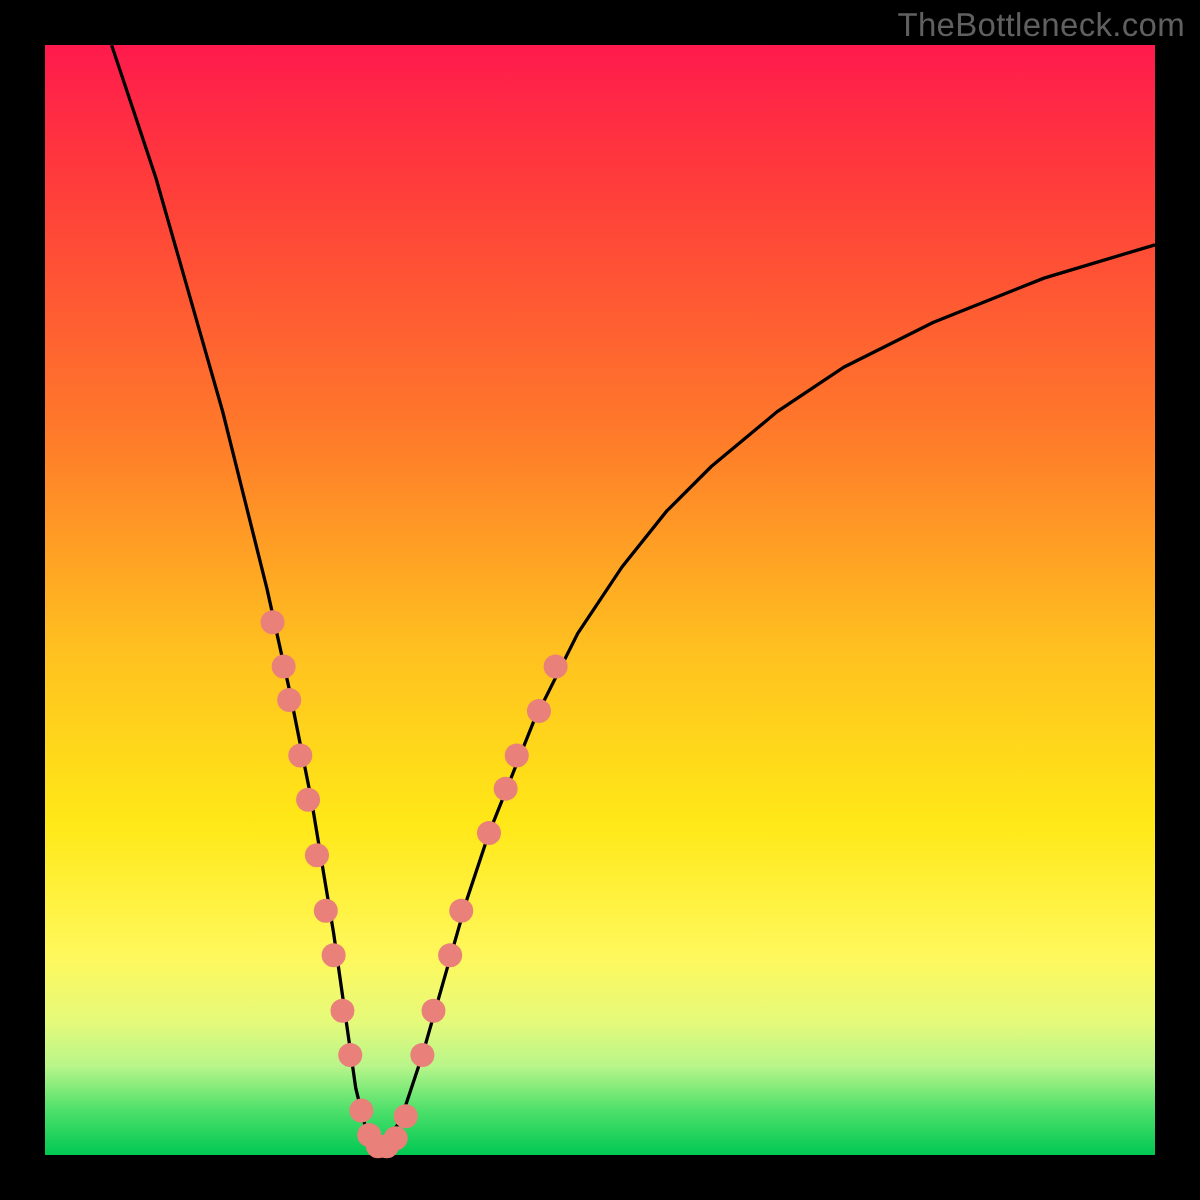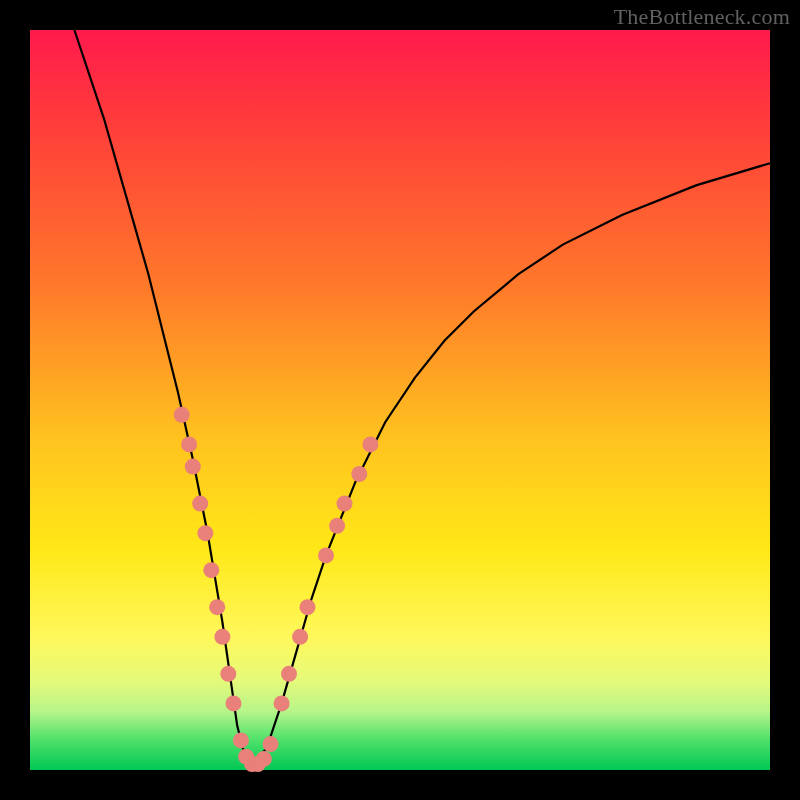--- a/index.html
+++ b/index.html
@@ -8,21 +8,20 @@
     width: 800px;
     height: 800px;
     background: #000;
     font-family: Arial, Helvetica, sans-serif;
     overflow: hidden;
   }
   .canvas-wrap {
     position: relative;
     width: 800px;
     height: 717px;
-    font-family: Liberation Serif, serif;
   }
   .plot-area {
     position: absolute;
     left: 30px;
     top: 30px;
     width: 740px;
     height: 740px;
     background: linear-gradient(
       to bottom,
       #ff1a4d 0%,

